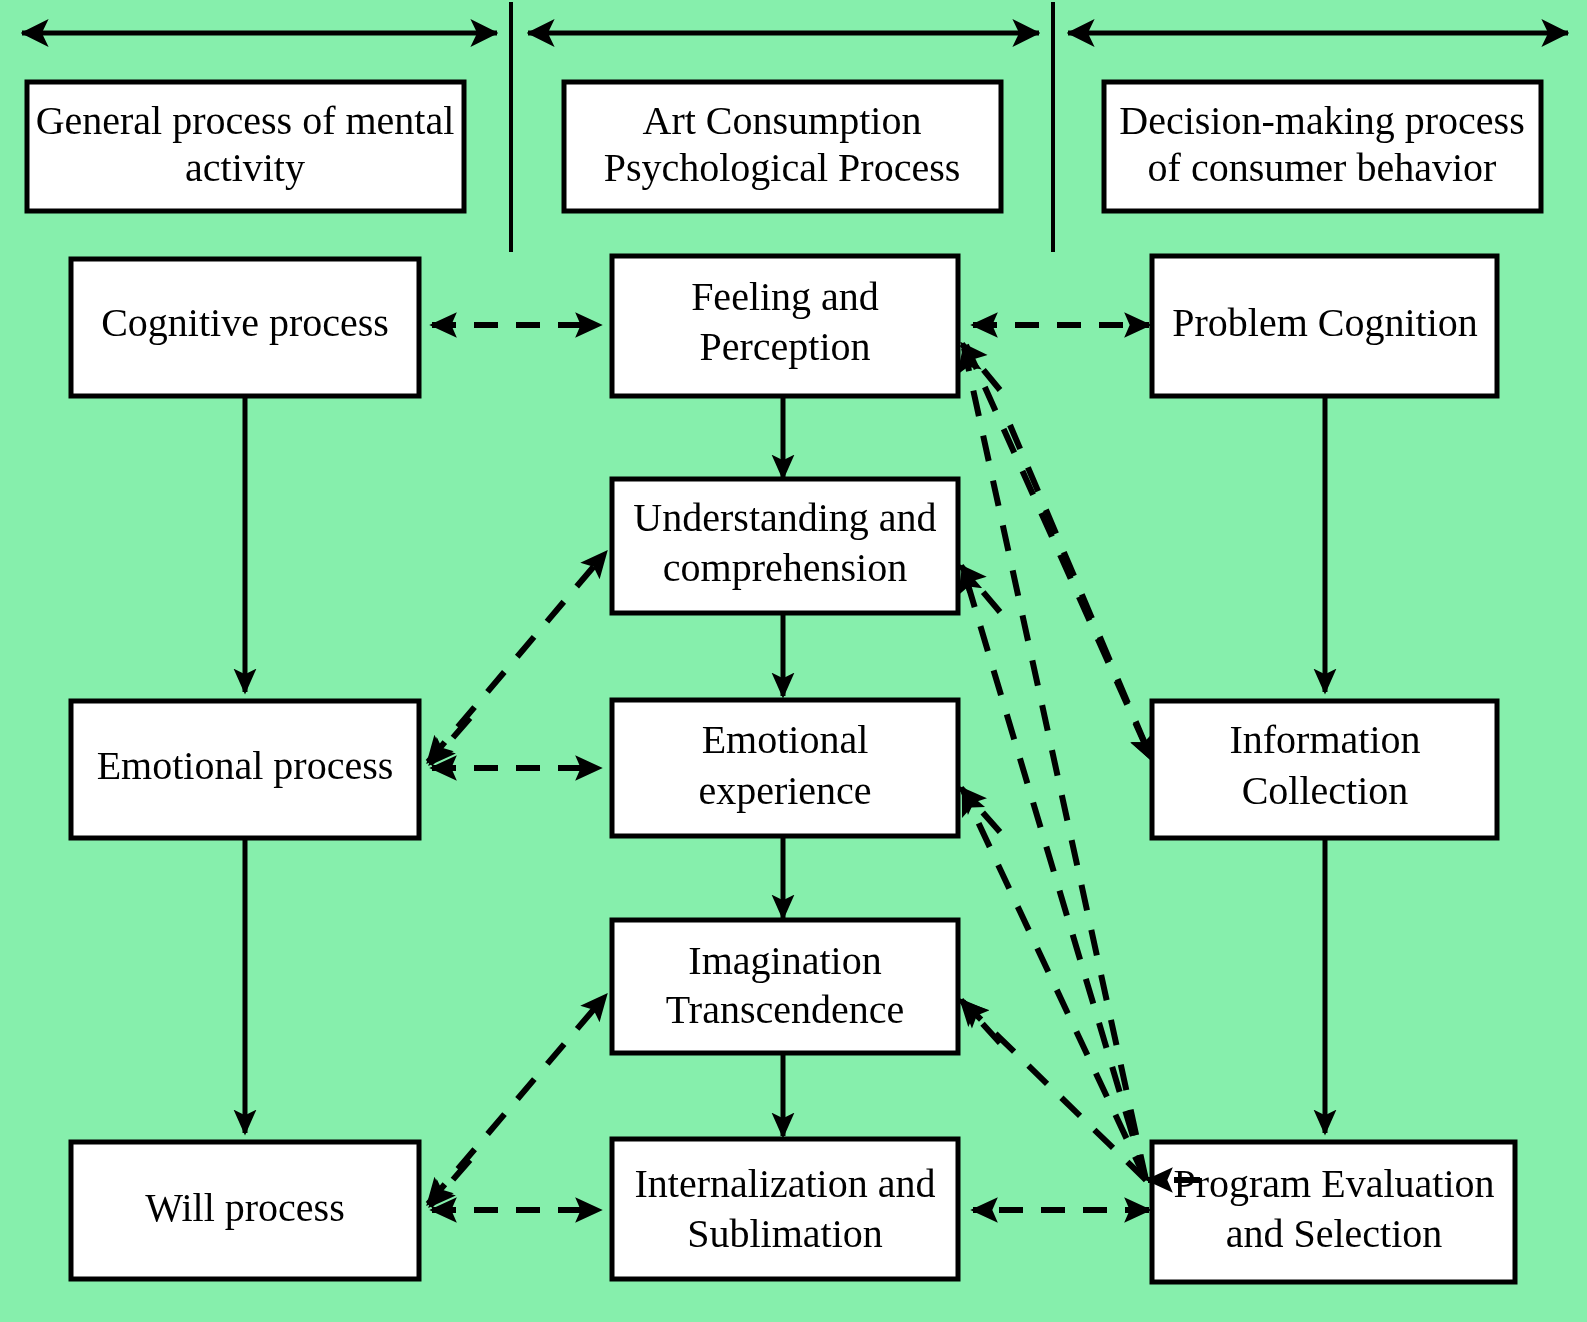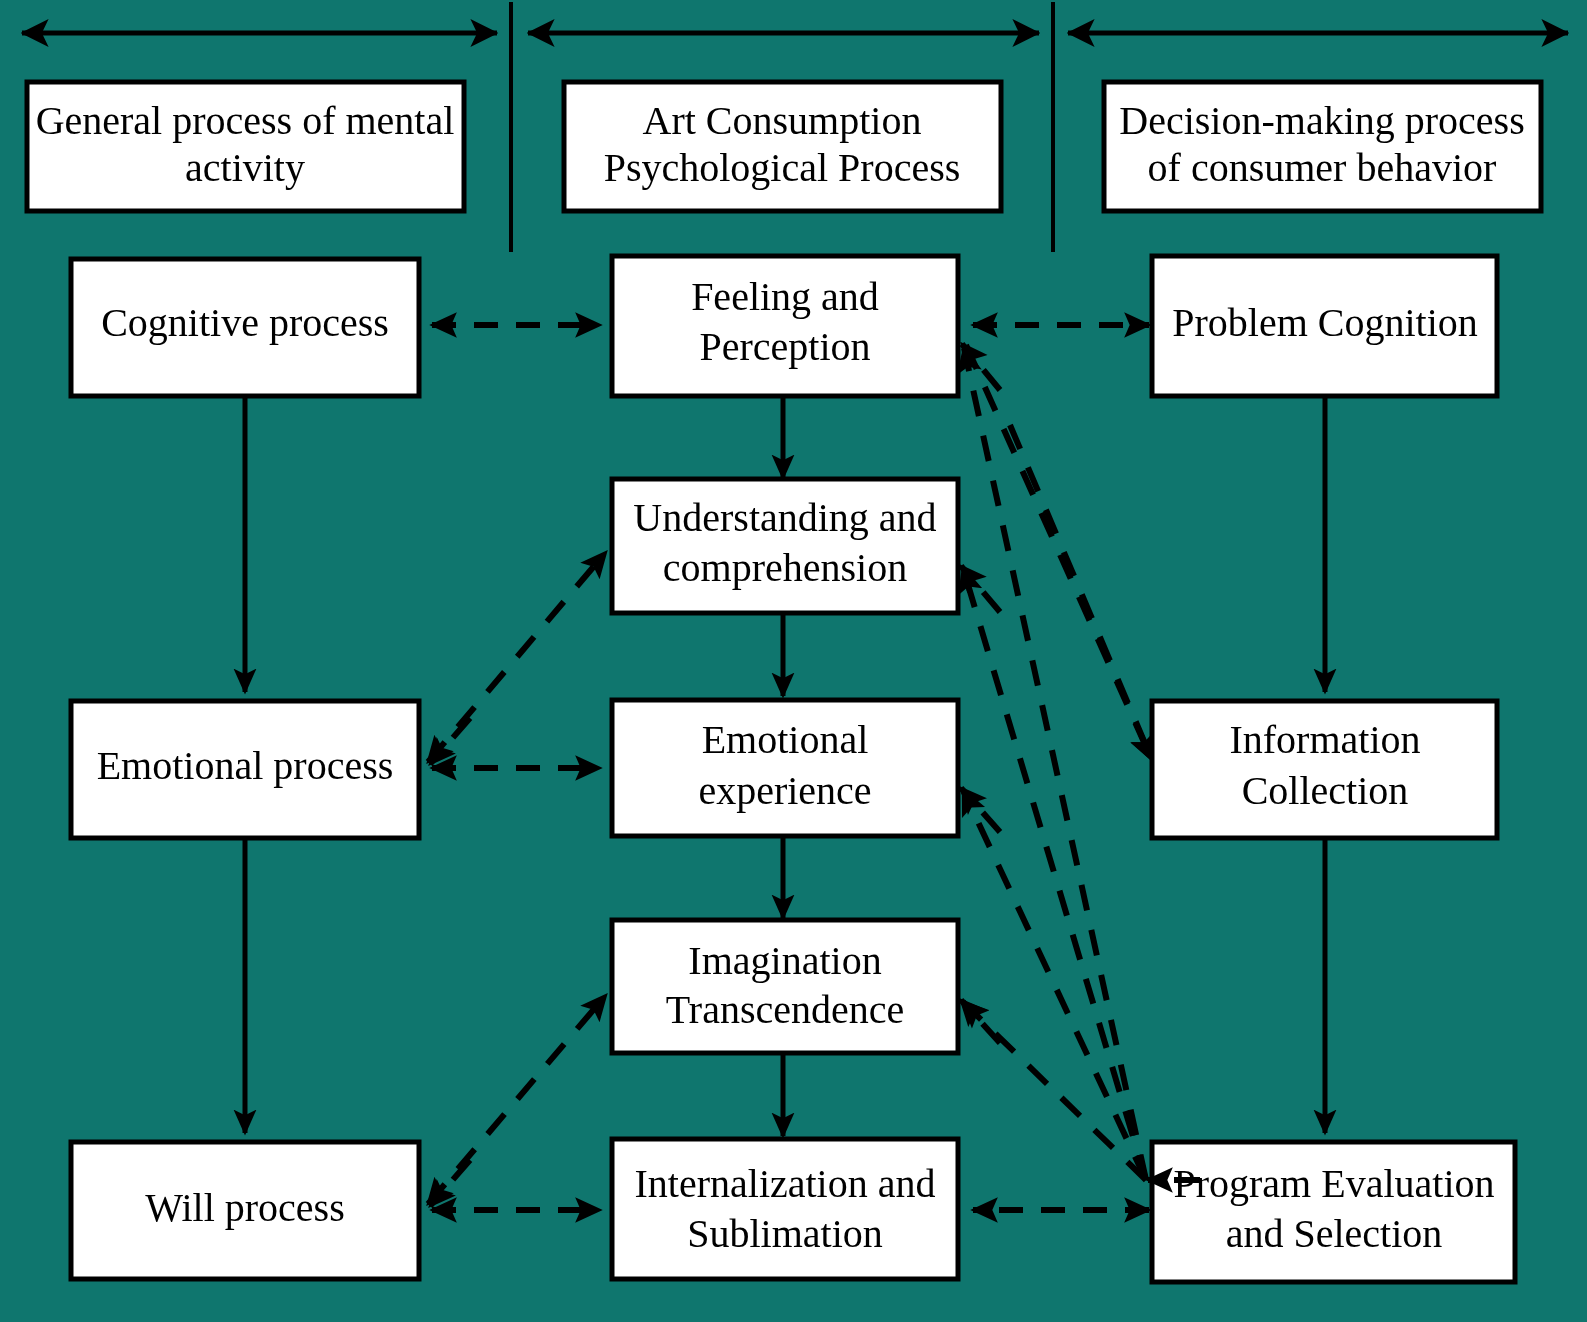--- a/index.html
+++ b/index.html
@@ -4,21 +4,21 @@
 <style>
   html, body {
     margin: 0;
     padding: 0;
     background: #ffffff;
   }
   #page {
     position: relative;
     width: 1587px;
     height: 1322px;
-    background: #0f766e;
+    background: #86efac;
     overflow: hidden;
     font-family: "Liberation Serif", "DejaVu Serif", serif;
   }
   svg.diagram {
     position: absolute;
     top: 0;
     left: 0;
     width: 1587px;
     height: 1322px;
   }

